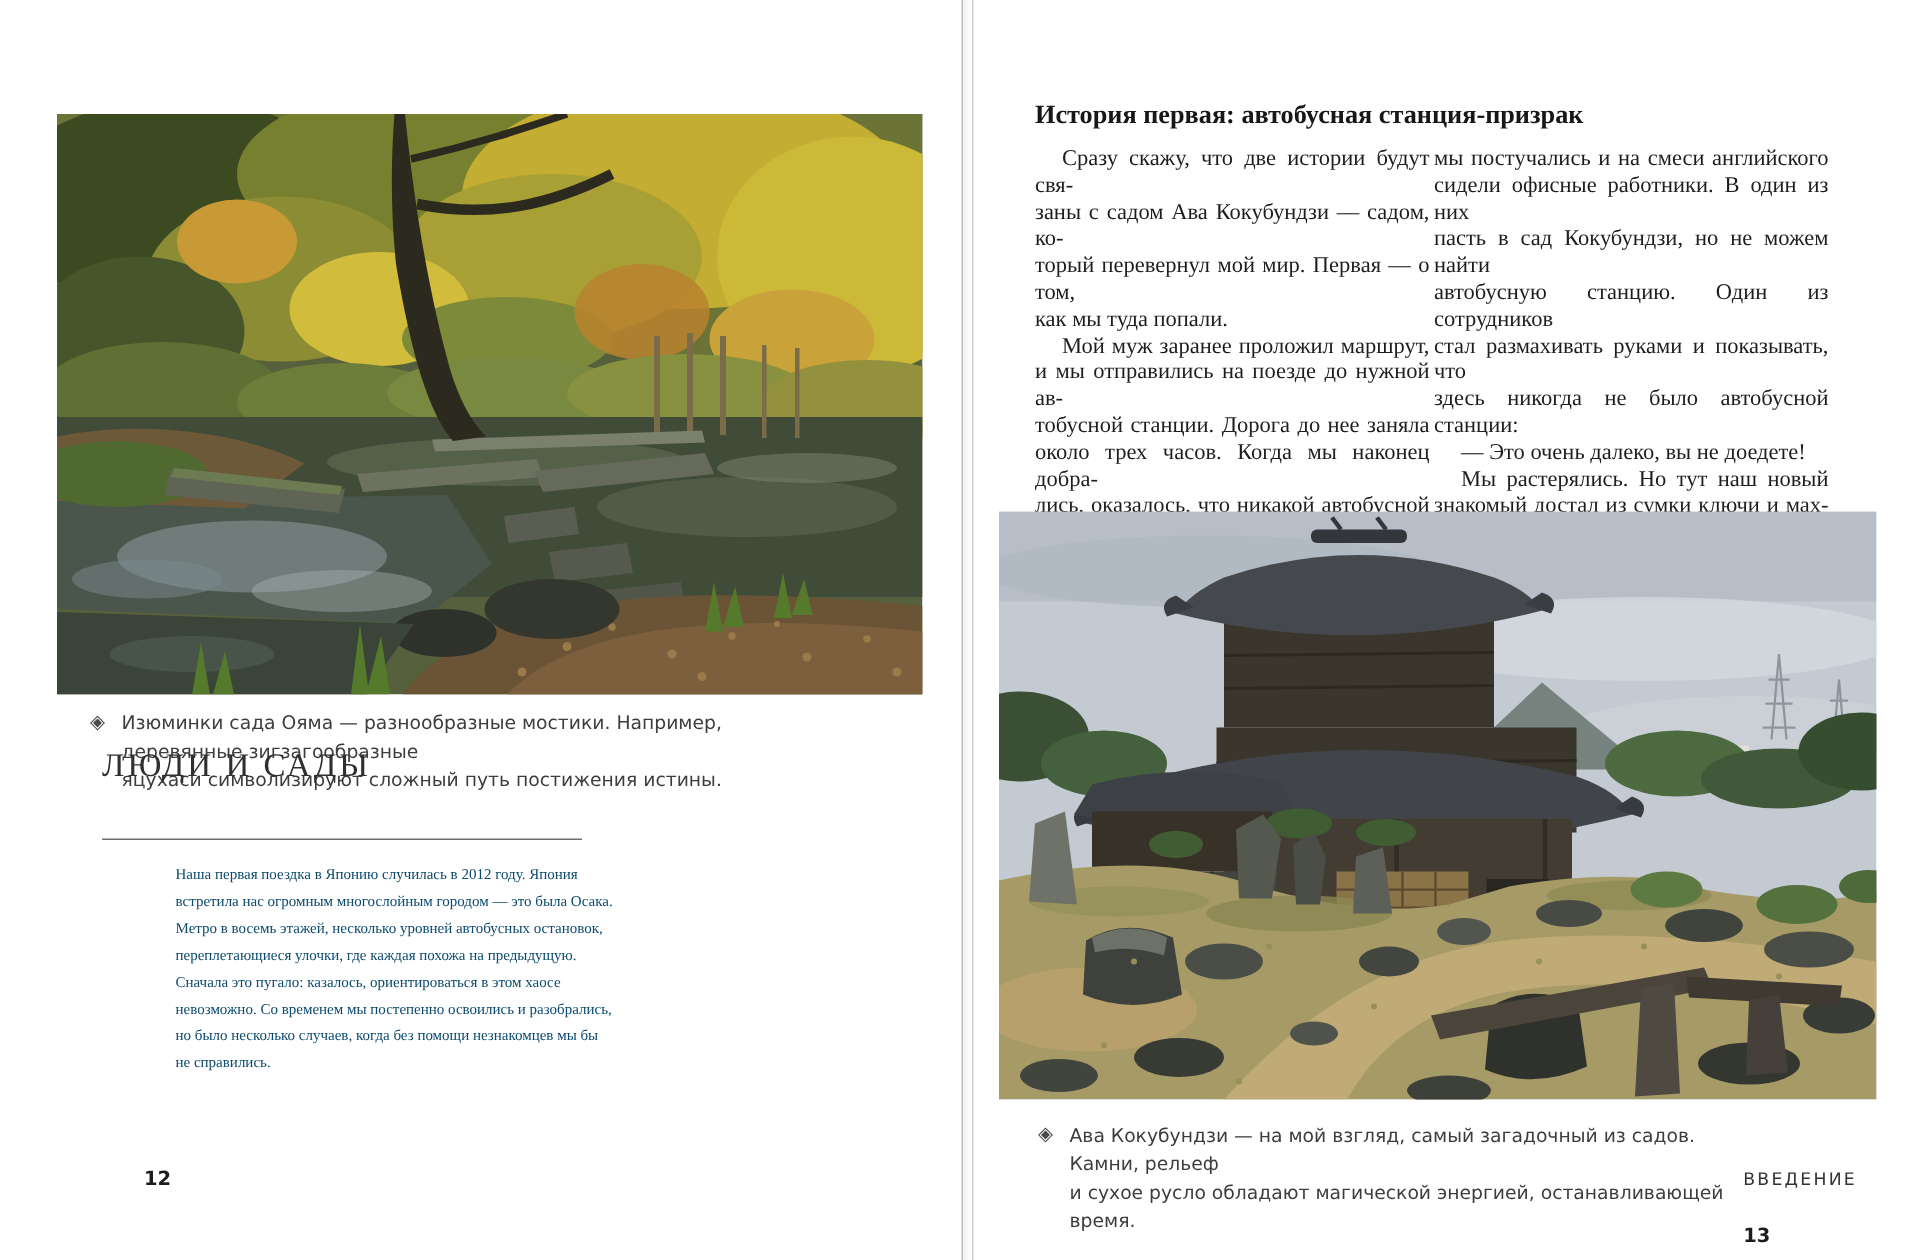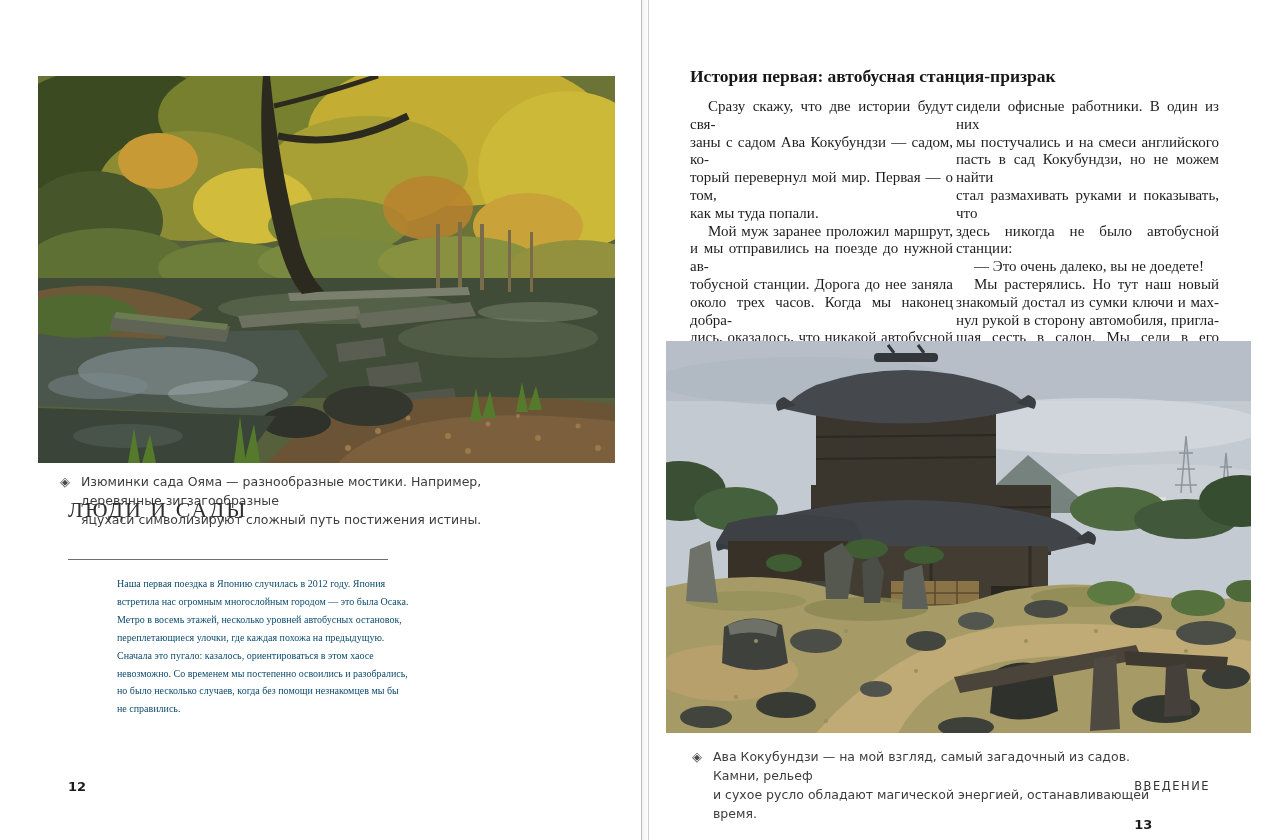--- a/index.html
+++ b/index.html
@@ -25,21 +25,21 @@
   .body-text{font-size:10px;line-height:17.9px;white-space:pre-line;color:#0c4a6e;}
   
   .story-heading{font-size:17.5px;font-weight:700;color:#171717;}
   .columns{display:flex;gap:3px;}
   .col{width:263px;font-size:15px;line-height:17.8px;color:#1d1d1d;}
   .tline{text-align:justify;text-align-last:justify;}
   .tline.end{text-align-last:left;}
   .tline.first{text-indent:18px;}
   
   .pagenum{font-family:"DejaVu Sans","Liberation Sans",sans-serif;
-           font-size:13px;font-weight:700;color:#1c1c1c;}
+           font-size:13px;font-weight:700;color:#1c1c1c;margin-left:28px;}
   .footer-right{display:flex;align-items:baseline;gap:24px;flex-direction:column;}
   .footer-label{font-family:"DejaVu Sans","Liberation Sans",sans-serif;
                 font-size:11.5px;letter-spacing:1.5px;color:#333;}
 </style>
 </head>
 <body>
 
 <div class="spread">
 
   <div class="abs" style="left:0;top:0;width:641px;height:840px;">
@@ -168,23 +168,24 @@
           <div class="tline">и мы отправились на поезде до нужной ав-</div>
           <div class="tline">тобусной станции. Дорога до нее заняла</div>
           <div class="tline">около трех часов. Когда мы наконец добра-</div>
           <div class="tline">лись, оказалось, что никакой автобусной</div>
           <div class="tline">станции там нет. Карта показывала, что она</div>
           <div class="tline">есть, но ее не было. Очень расстроились.</div>
           <div class="tline">Рядом светились небольшие домики с па-</div>
           <div class="tline">норамными окнами, в них как в аквариуме</div>
         </div>
       <div class="col">
+          <div class="tline">мы постучались и на смеси английского</div>
           <div class="tline">сидели офисные работники. В один из них</div>
-          <div class="tline">мы постучались и на смеси английского</div>
           <div class="tline">пасть в сад Кокубундзи, но не можем найти</div>
+          <div class="tline">автобусную станцию. Один из сотрудников</div>
           <div class="tline">стал размахивать руками и показывать, что</div>
           <div class="tline">здесь никогда не было автобусной станции:</div>
           <div class="tline first end">— Это очень далеко, вы не доедете!</div>
           <div class="tline first">Мы растерялись. Но тут наш новый</div>
           <div class="tline">знакомый достал из сумки ключи и мах-</div>
           <div class="tline">нул рукой в сторону автомобиля, пригла-</div>
           <div class="tline">шая сесть в салон. Мы сели в его машину.</div>
           <div class="tline">Дорога заняла около часа, и все это время</div>
         </div>
     </div>

